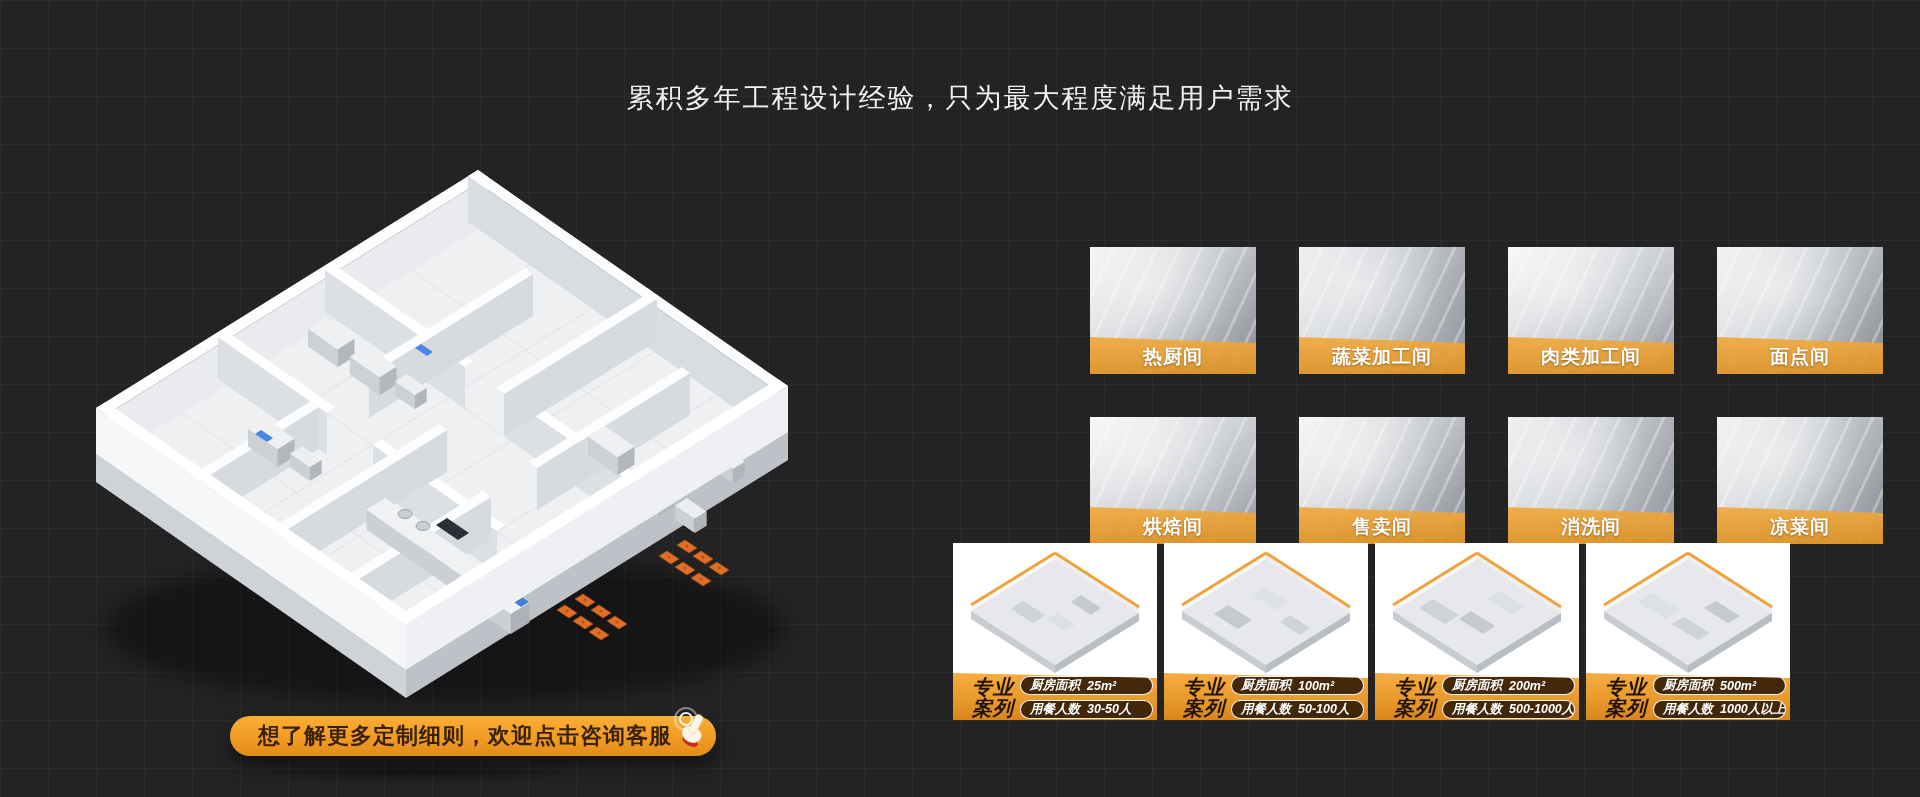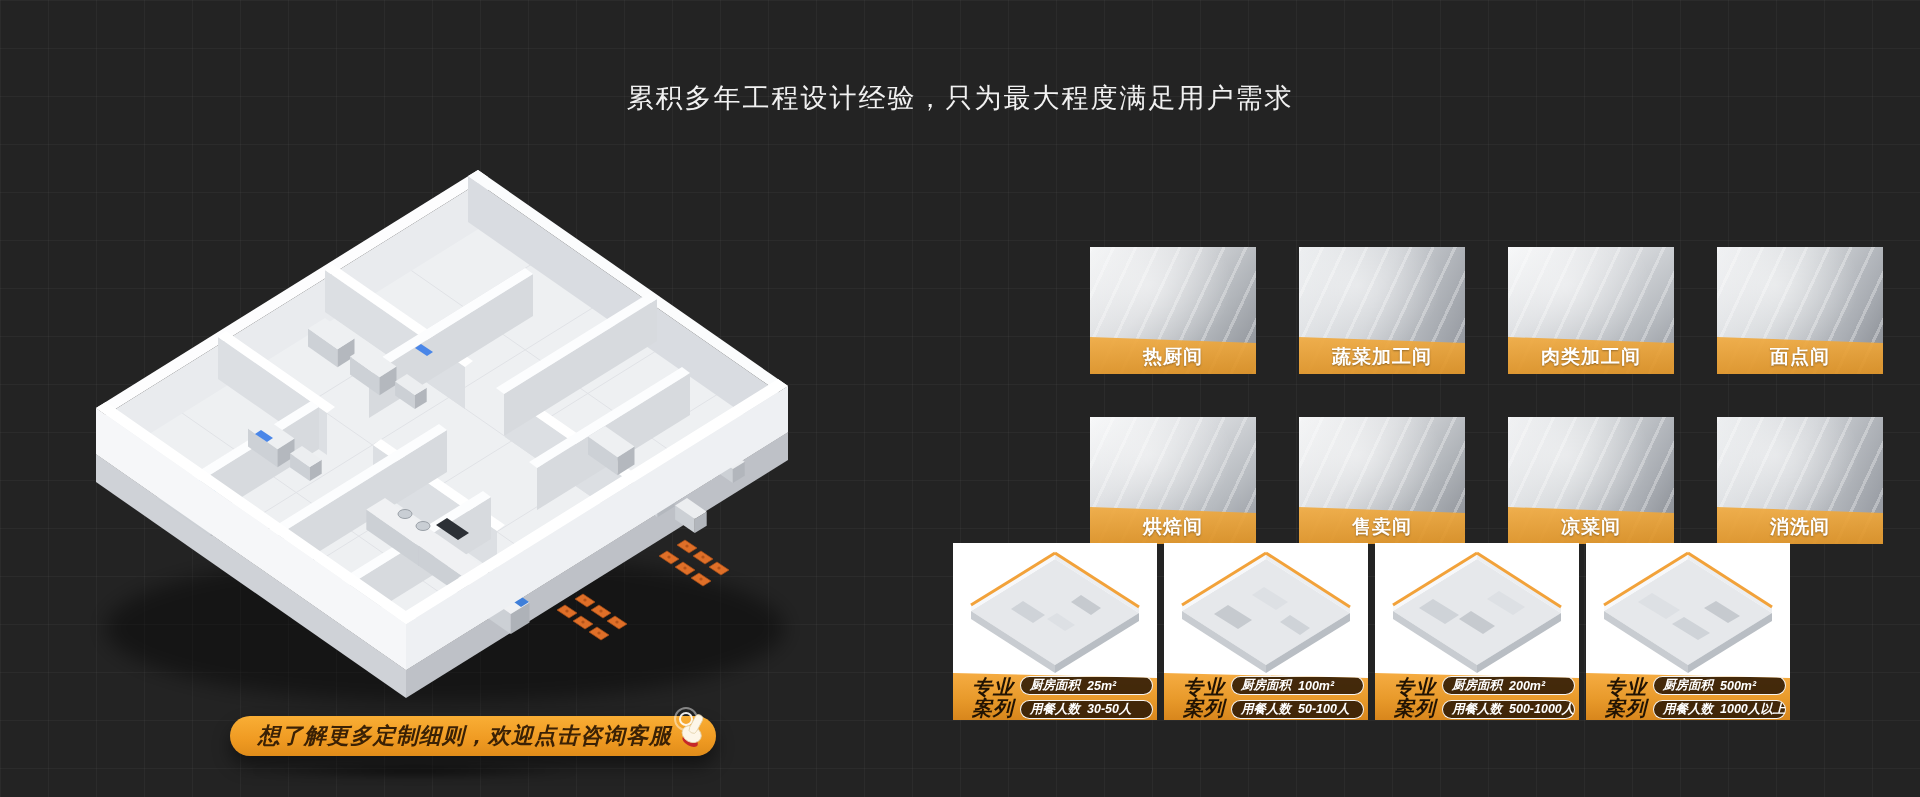--- a/index.html
+++ b/index.html
@@ -21,21 +21,20 @@
   .hero h1 .hl{color:#F6A21D;}
   .hero .subtitle{
     margin-top:24px;font-size:27px;font-weight:500;color:#f1f1f1;letter-spacing:2px;
   }
   
   .cta{
     position:absolute;left:230px;top:716px;height:40px;border-radius:20px;
     display:flex;align-items:center;padding:0 44px 0 28px;cursor:pointer;border:none;
     background:linear-gradient(180deg,#F9AE35 0%,#EF9A22 60%,#E08C1A 100%);
     box-shadow:0 10px 18px rgba(0,0,0,0.45);
-    font-style:italic;
   }
   .cta .cta-text{font-size:22px;font-weight:700;color:#3a2105;letter-spacing:1px;}
   .cta .cta-icon{position:absolute;right:-4px;top:-10px;width:52px;height:52px;}
   .cta-reflection{
     position:absolute;left:250px;top:762px;width:330px;height:18px;border-radius:50%;
     background:radial-gradient(ellipse at center, rgba(0,0,0,0.5), rgba(0,0,0,0) 70%);
     filter:blur(3px);
   }
   
   .floorplan{position:absolute;left:85px;top:168px;width:720px;height:545px;}
@@ -265,29 +264,29 @@
           <span>烘焙间</span>
         </div>
     </div>
     <div class="tile">
       <div class="tile-img v1"></div>
       <div class="tile-label">
           <span>售卖间</span>
         </div>
     </div>
     <div class="tile">
+      <div class="tile-img v2"></div>
+      <div class="tile-label">
+          <span>消洗间</span>
+        </div>
+    </div>
+    <div class="tile">
       <div class="tile-img v4"></div>
       <div class="tile-label">
           <span>凉菜间</span>
-        </div>
-    </div>
-    <div class="tile">
-      <div class="tile-img v2"></div>
-      <div class="tile-label">
-          <span>消洗间</span>
         </div>
     </div>
   </div>
 
   <div class="cases">
 
     <div class="case-card">
       <svg class="case-img" viewBox="0 0 204 135">
         <polygon points="102,16 186,70 102,122 18,68" fill="#e6e8eb"></polygon>
         <polygon points="18,68 102,122 102,130 18,76" fill="#c8ccd1"></polygon>

